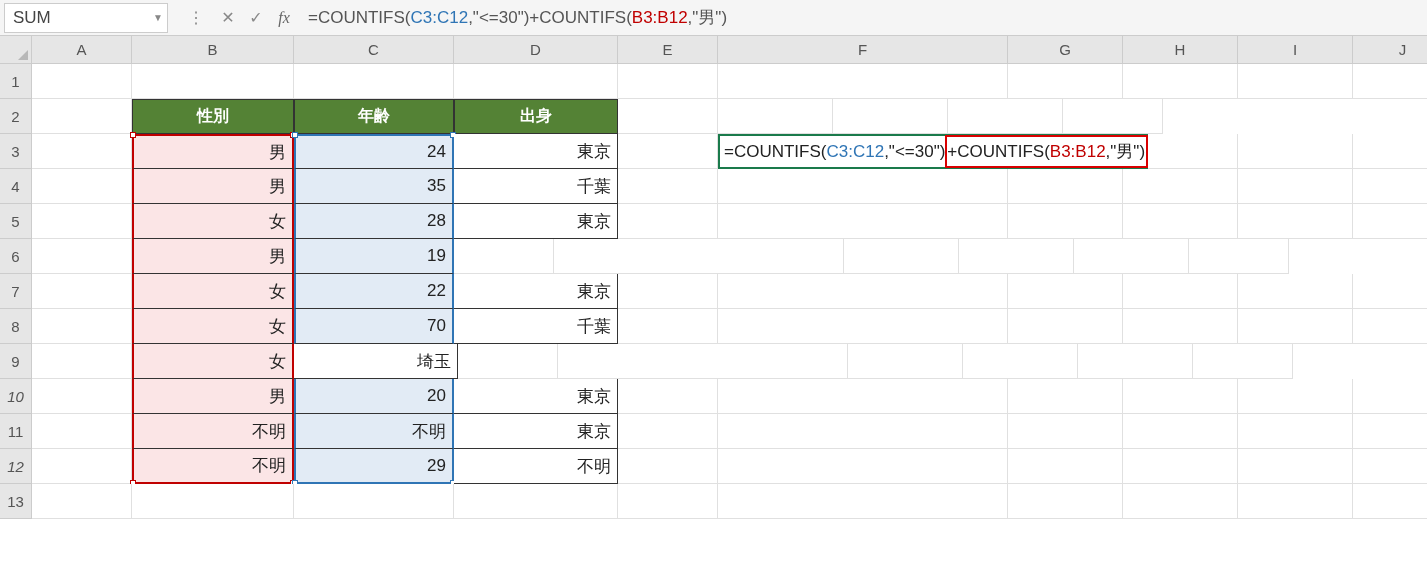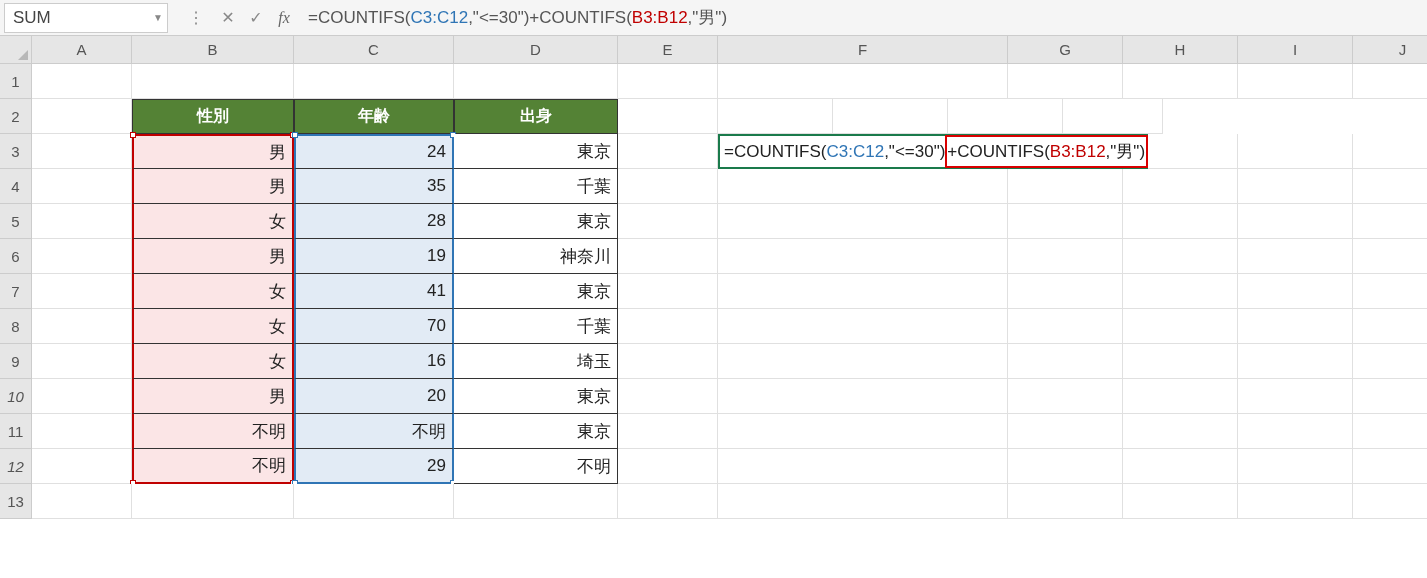--- a/index.html
+++ b/index.html
@@ -299,32 +299,31 @@
           <div class="cell cF"></div>
           <div class="cell cG"></div>
           <div class="cell cH"></div>
           <div class="cell cI"></div>
           <div class="cell cJ"></div>
         </div>
         <div class="row">
           <div class="cell cA"></div>
           <div class="cell cB data-b right sel-red-l sel-red-r">男</div>
           <div class="cell cC data-c right sel-blue-l sel-blue-r">19</div>
-          <div class="cell cD data-d right">神奈川</div>
           <div class="cell cE"></div>
           <div class="cell cF"></div>
           <div class="cell cG"></div>
           <div class="cell cH"></div>
           <div class="cell cI"></div>
           <div class="cell cJ"></div>
         </div>
         <div class="row">
           <div class="cell cA"></div>
           <div class="cell cB data-b right sel-red-l sel-red-r">女</div>
-          <div class="cell cC data-c right sel-blue-l sel-blue-r">41</div>
+          <div class="cell cC data-c right sel-blue-l sel-blue-r">22</div>
           <div class="cell cD data-d right">東京</div>
           <div class="cell cE"></div>
           <div class="cell cF"></div>
           <div class="cell cG"></div>
           <div class="cell cH"></div>
           <div class="cell cI"></div>
           <div class="cell cJ"></div>
         </div>
         <div class="row">
           <div class="cell cA"></div>
@@ -334,21 +333,20 @@
           <div class="cell cE"></div>
           <div class="cell cF"></div>
           <div class="cell cG"></div>
           <div class="cell cH"></div>
           <div class="cell cI"></div>
           <div class="cell cJ"></div>
         </div>
         <div class="row">
           <div class="cell cA"></div>
           <div class="cell cB data-b right sel-red-l sel-red-r">女</div>
-          <div class="cell cC data-c right sel-blue-l sel-blue-r">16</div>
           <div class="cell cD data-d right">埼玉</div>
           <div class="cell cE"></div>
           <div class="cell cF"></div>
           <div class="cell cG"></div>
           <div class="cell cH"></div>
           <div class="cell cI"></div>
           <div class="cell cJ"></div>
         </div>
         <div class="row">
           <div class="cell cA"></div>

